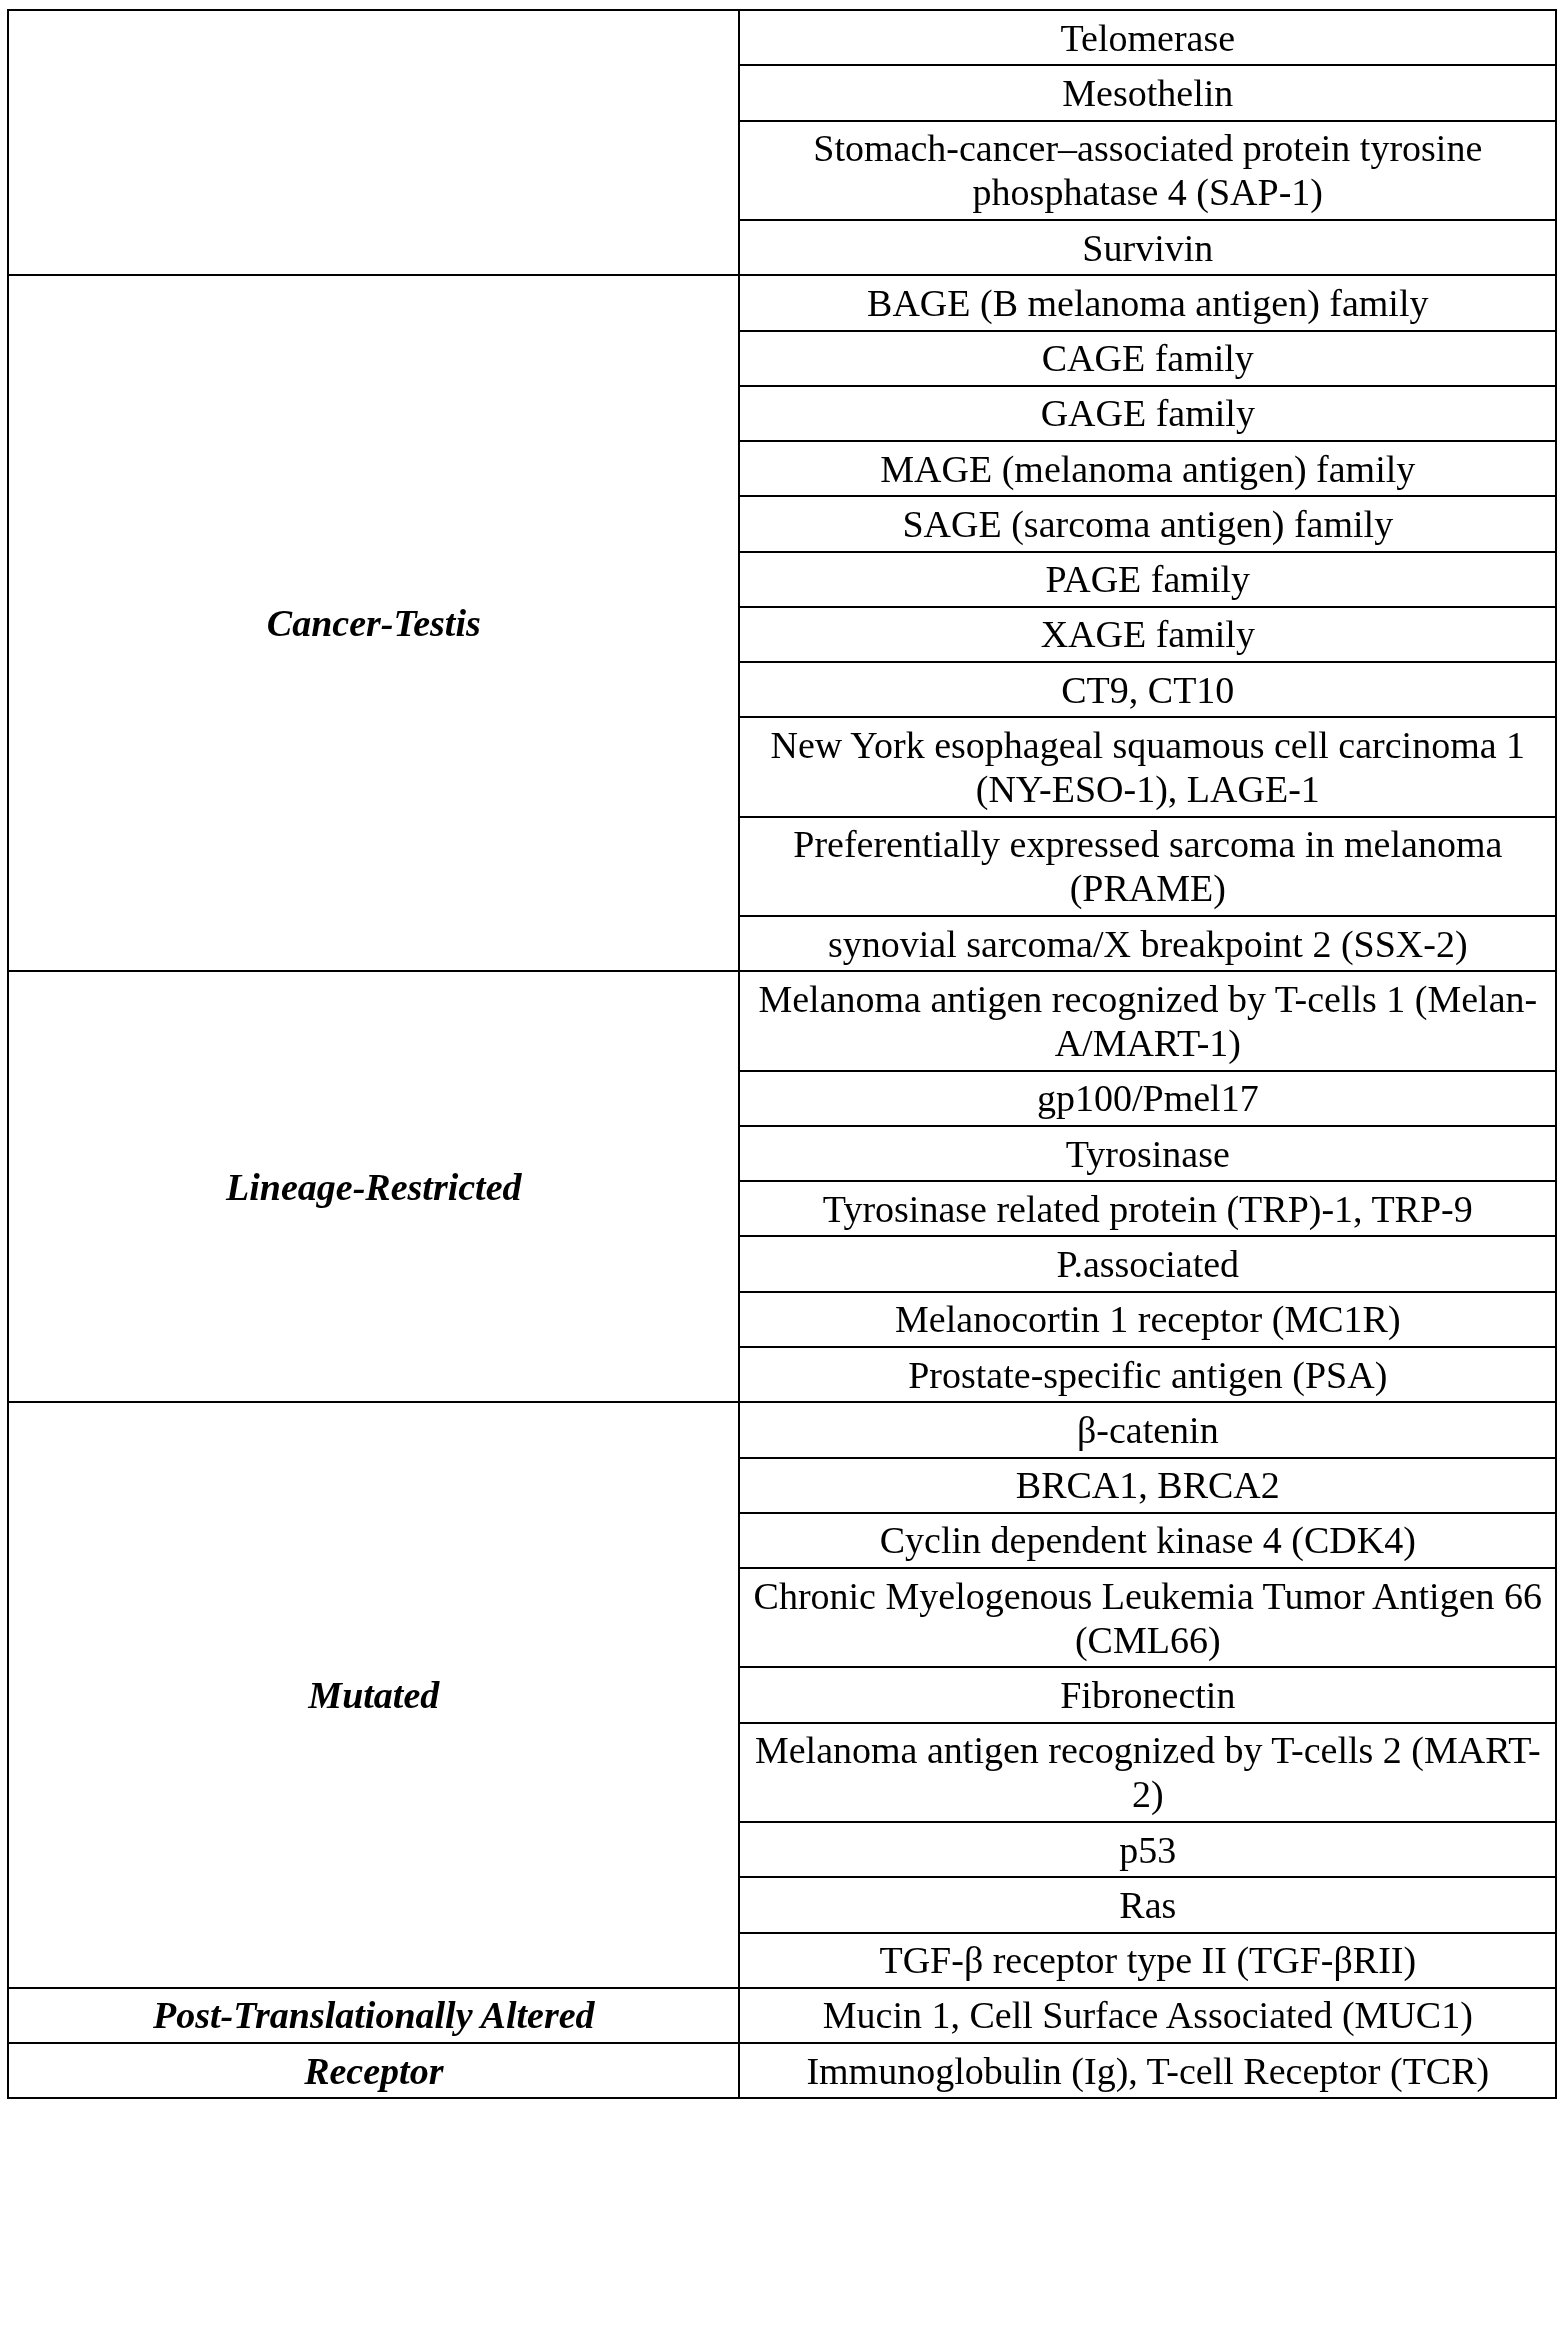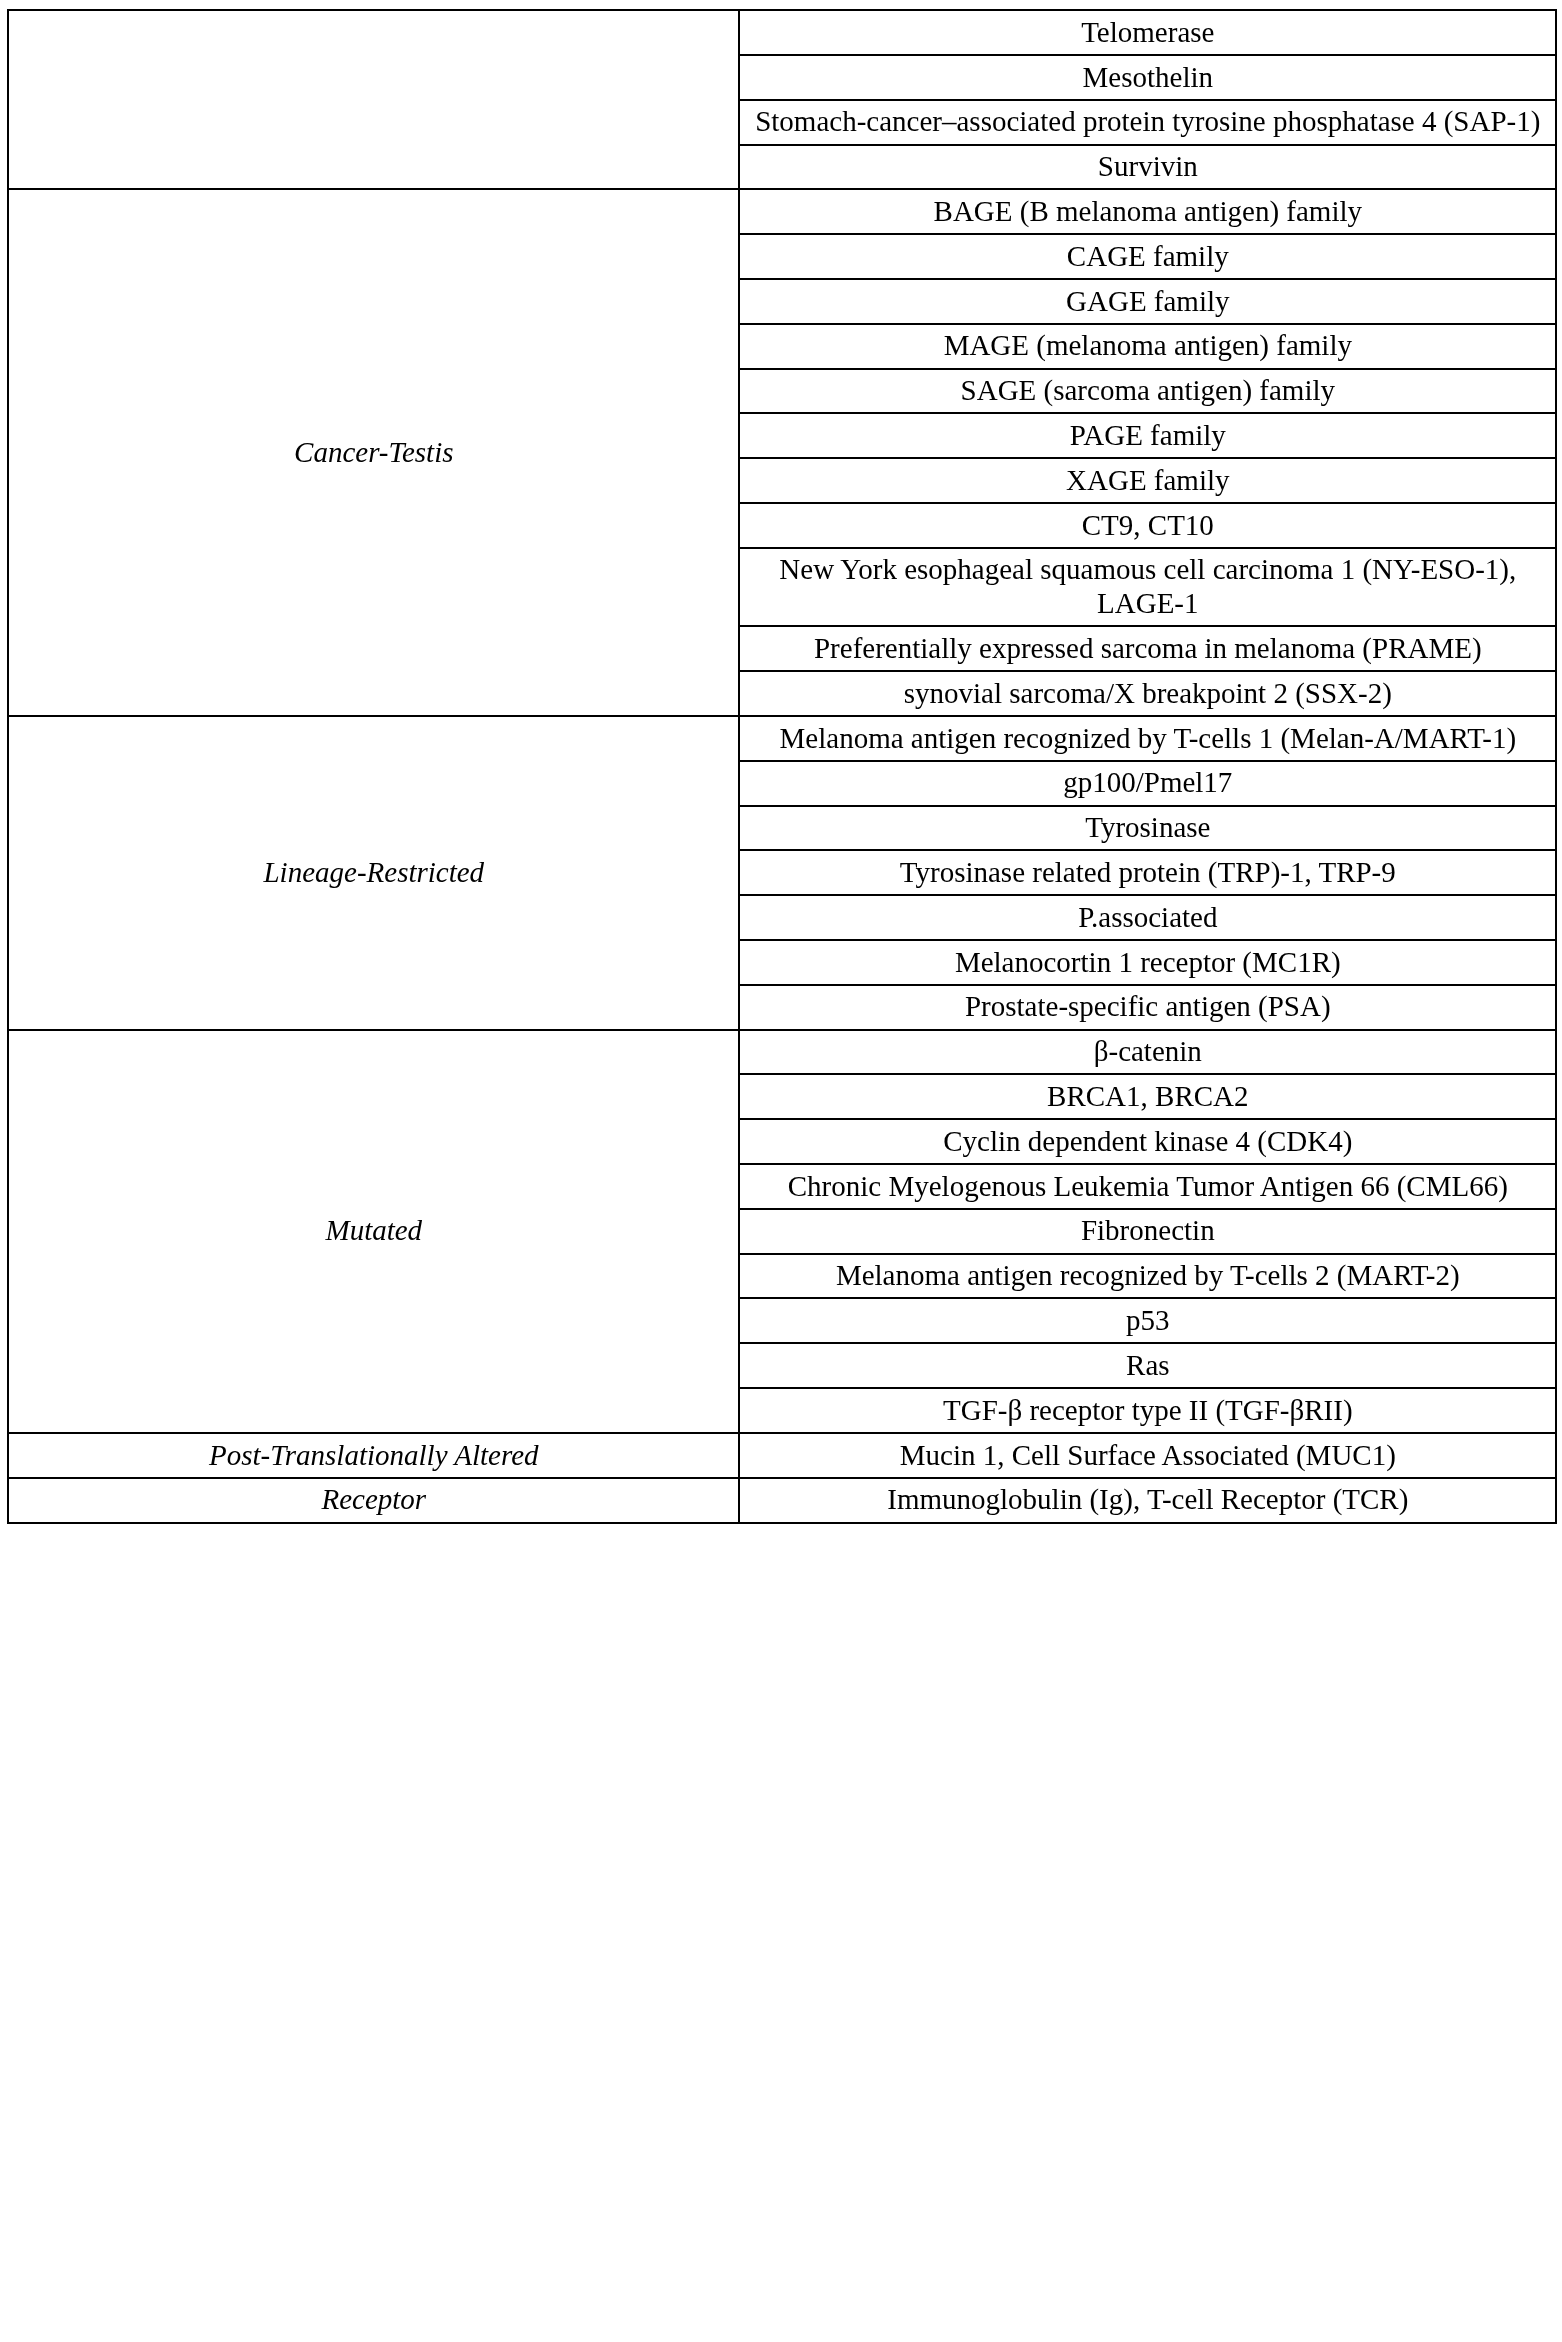--- a/index.html
+++ b/index.html
@@ -29,29 +29,30 @@
 
   table.antigen-table col.cat-col { width: 731px; }
   table.antigen-table col.ant-col { width: 817px; }
 
   table.antigen-table td {
     border: 2.7px solid #000000;
     padding: 4.6px 9.1px;
     vertical-align: middle;
     text-align: center;
     line-height: 1.16;
-    font-size: 29px;
+    font-size: 38px;
   }
 
   td.category-cell {
     font-style: italic;
     font-size: 32px;
     text-align: center;
     vertical-align: middle;
     border-right: 2.7px solid #000000;
+    font-weight: bold;
   }
 
   td.empty-cell {
     border-right: 2.7px solid #000000;
   }
 
   td.antigen-cell {
     font-style: normal;
   }
 </style>

